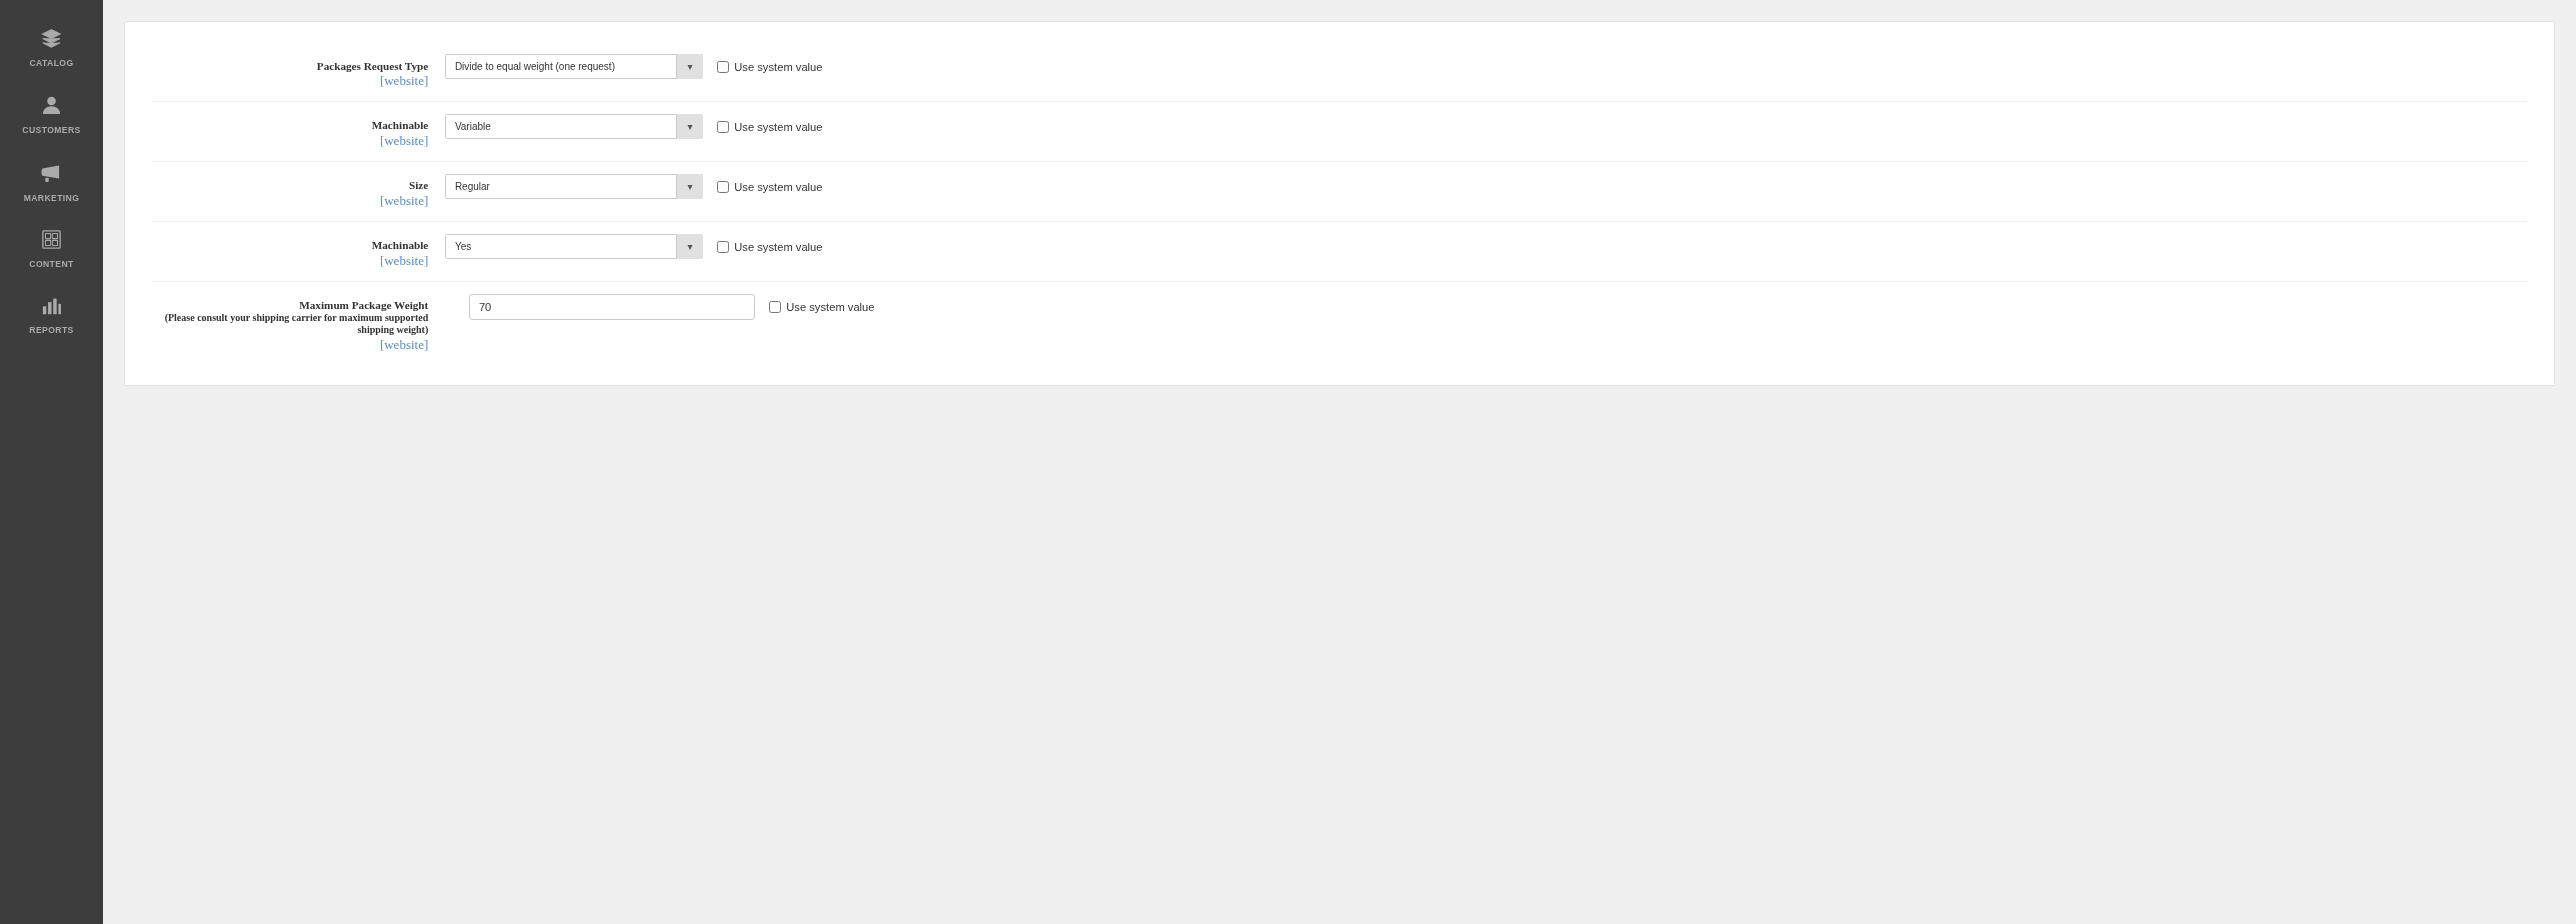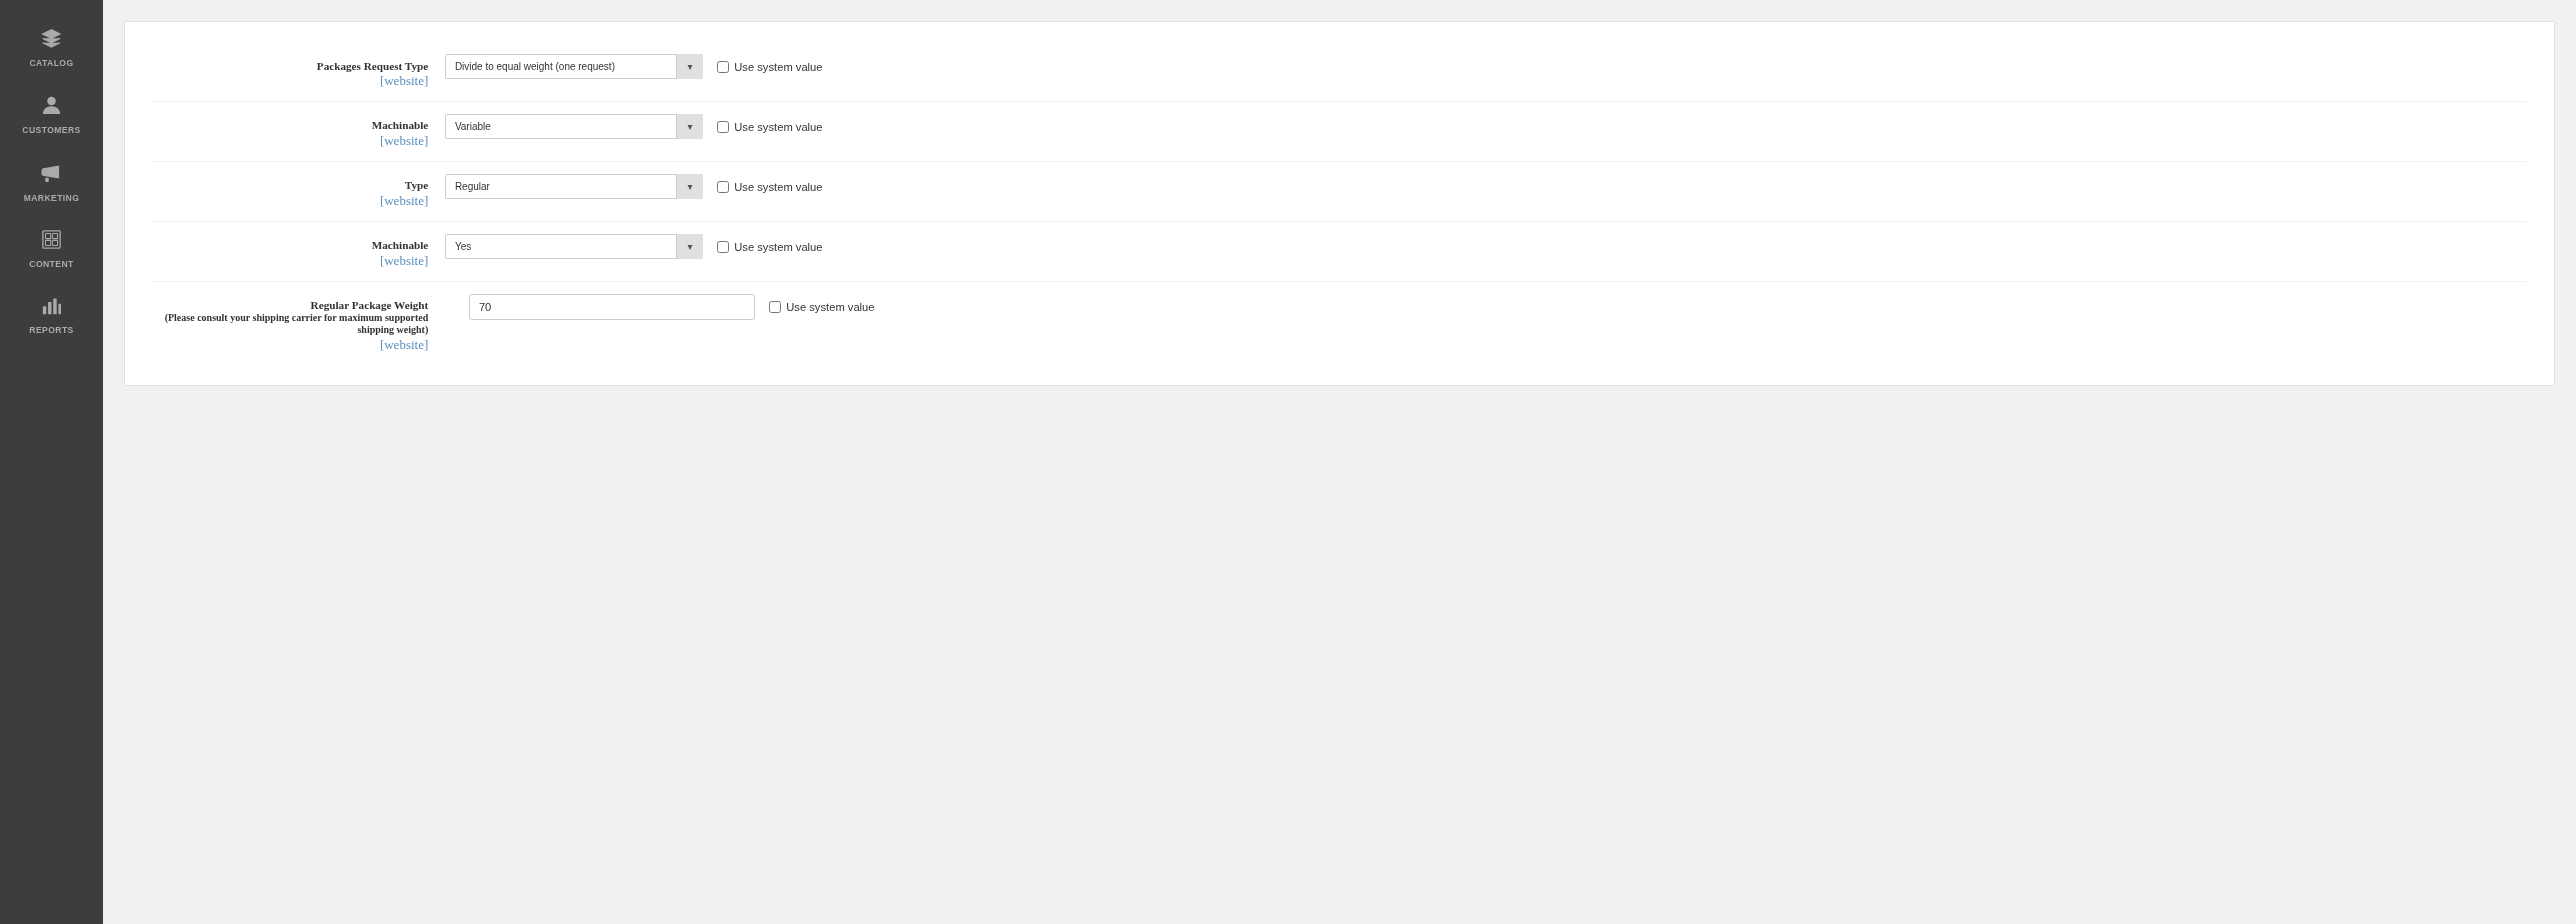--- a/index.html
+++ b/index.html
@@ -265,21 +265,21 @@
         </div>
         <div class="system-value-col">
           <input type="checkbox" style="">
           <span class="system-value-label">Use system value</span>
         </div>
       </div>
     </div>
 
     <div class="form-row">
       <div class="field-label-col">
-        <span class="field-label">Type</span>
+        <span class="field-label">Size</span>
         <span class="field-scope">[website]</span>
       </div>
       <div class="field-input-col">
         <div class="select-wrapper">
           <select>
             <option>Regular</option>
             <option>Large</option>
             <option>Small</option>
           </select>
           <div class="select-arrow"></div>
@@ -307,21 +307,21 @@
         <div class="system-value-col">
           <input type="checkbox" style="">
           <span class="system-value-label">Use system value</span>
         </div>
       </div>
     </div>
 
     <div class="form-row">
       <div class="field-label-col">
         <span class="field-label">
-          <span>Regular Package Weight</span><br>
+          <span>Maximum Package Weight</span><br>
           <span style="font-weight:700; font-size:10px; color:#333;">(Please consult your shipping carrier for maximum supported shipping weight)</span>
         </span>
         <span class="field-scope">[website]</span>
       </div>
       <div class="field-input-col">
         <input type="text" class="text-input" value="70" style="">
         <div class="system-value-col">
           <input type="checkbox" style="">
           <span class="system-value-label">Use system value</span>
         </div>

